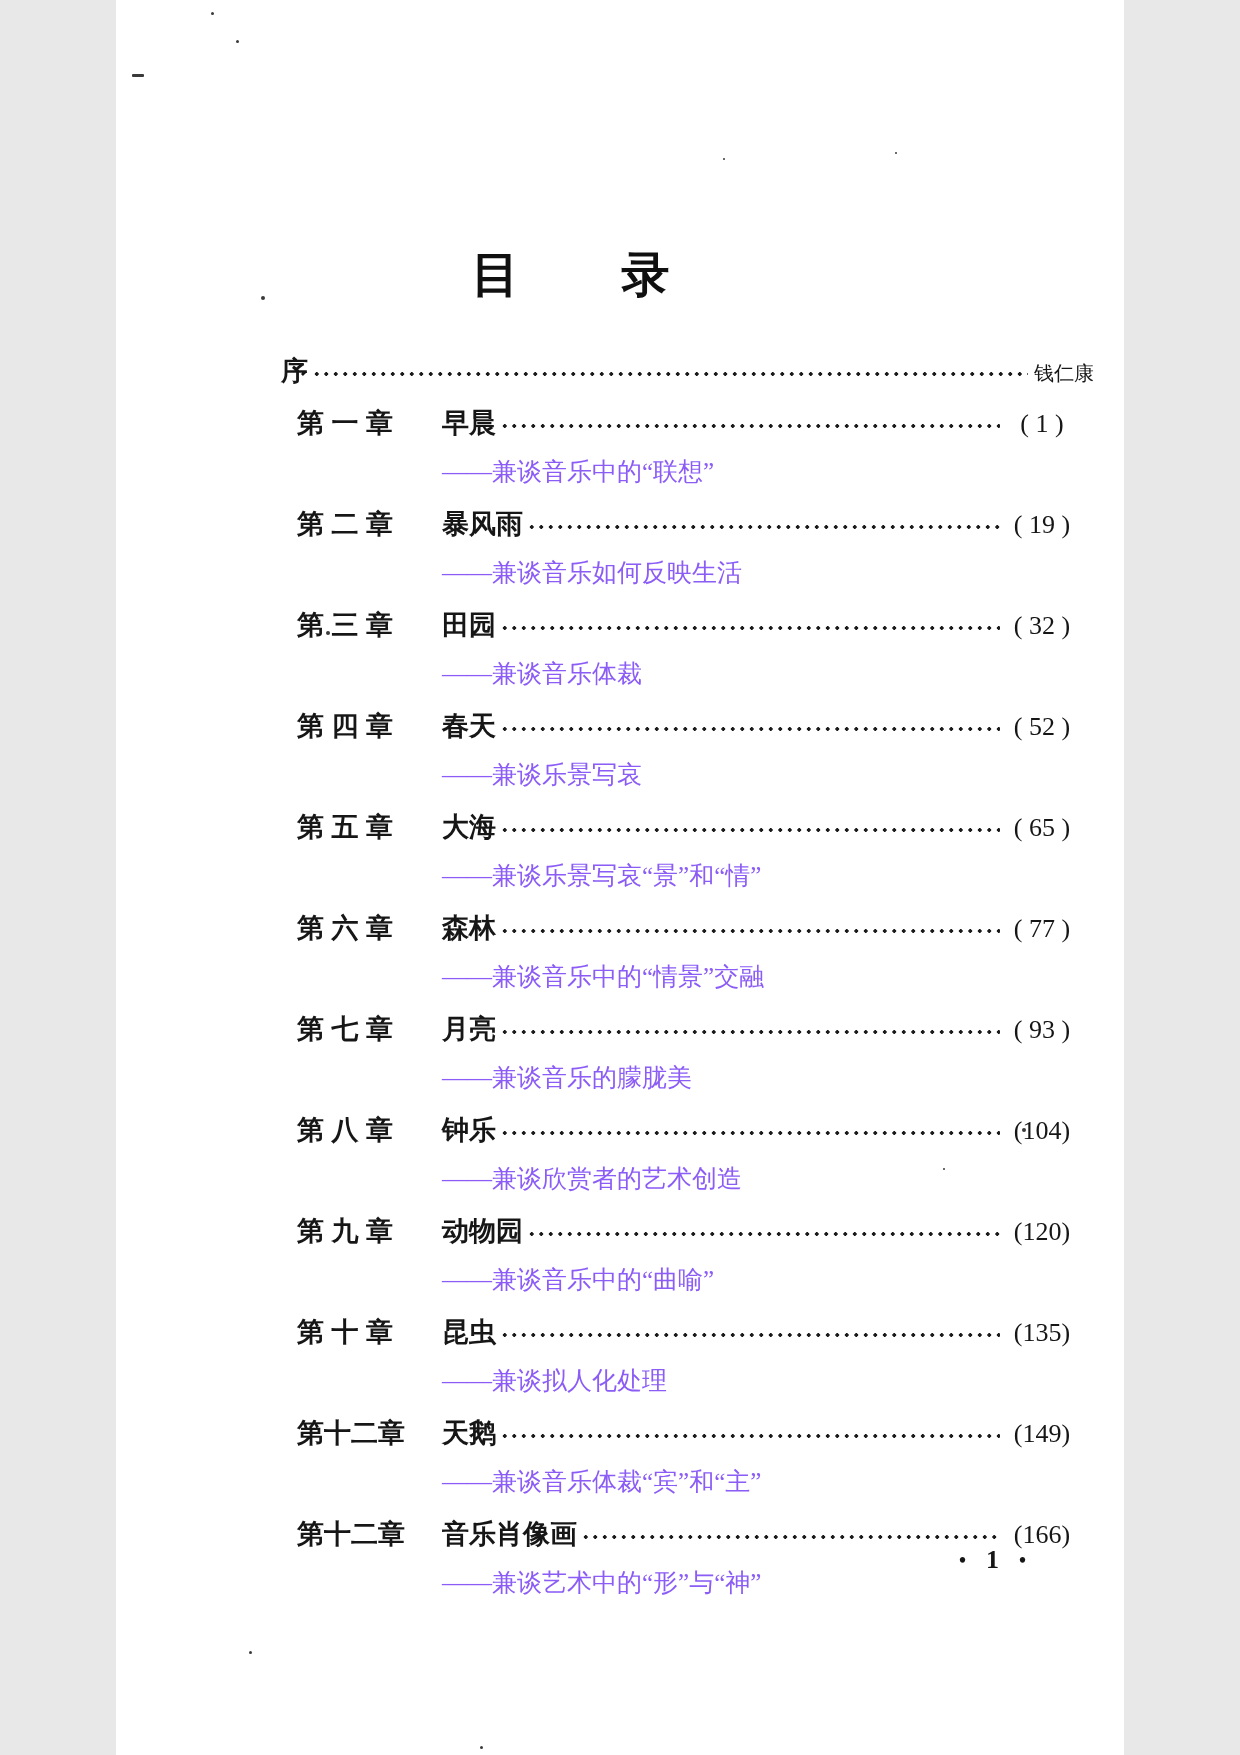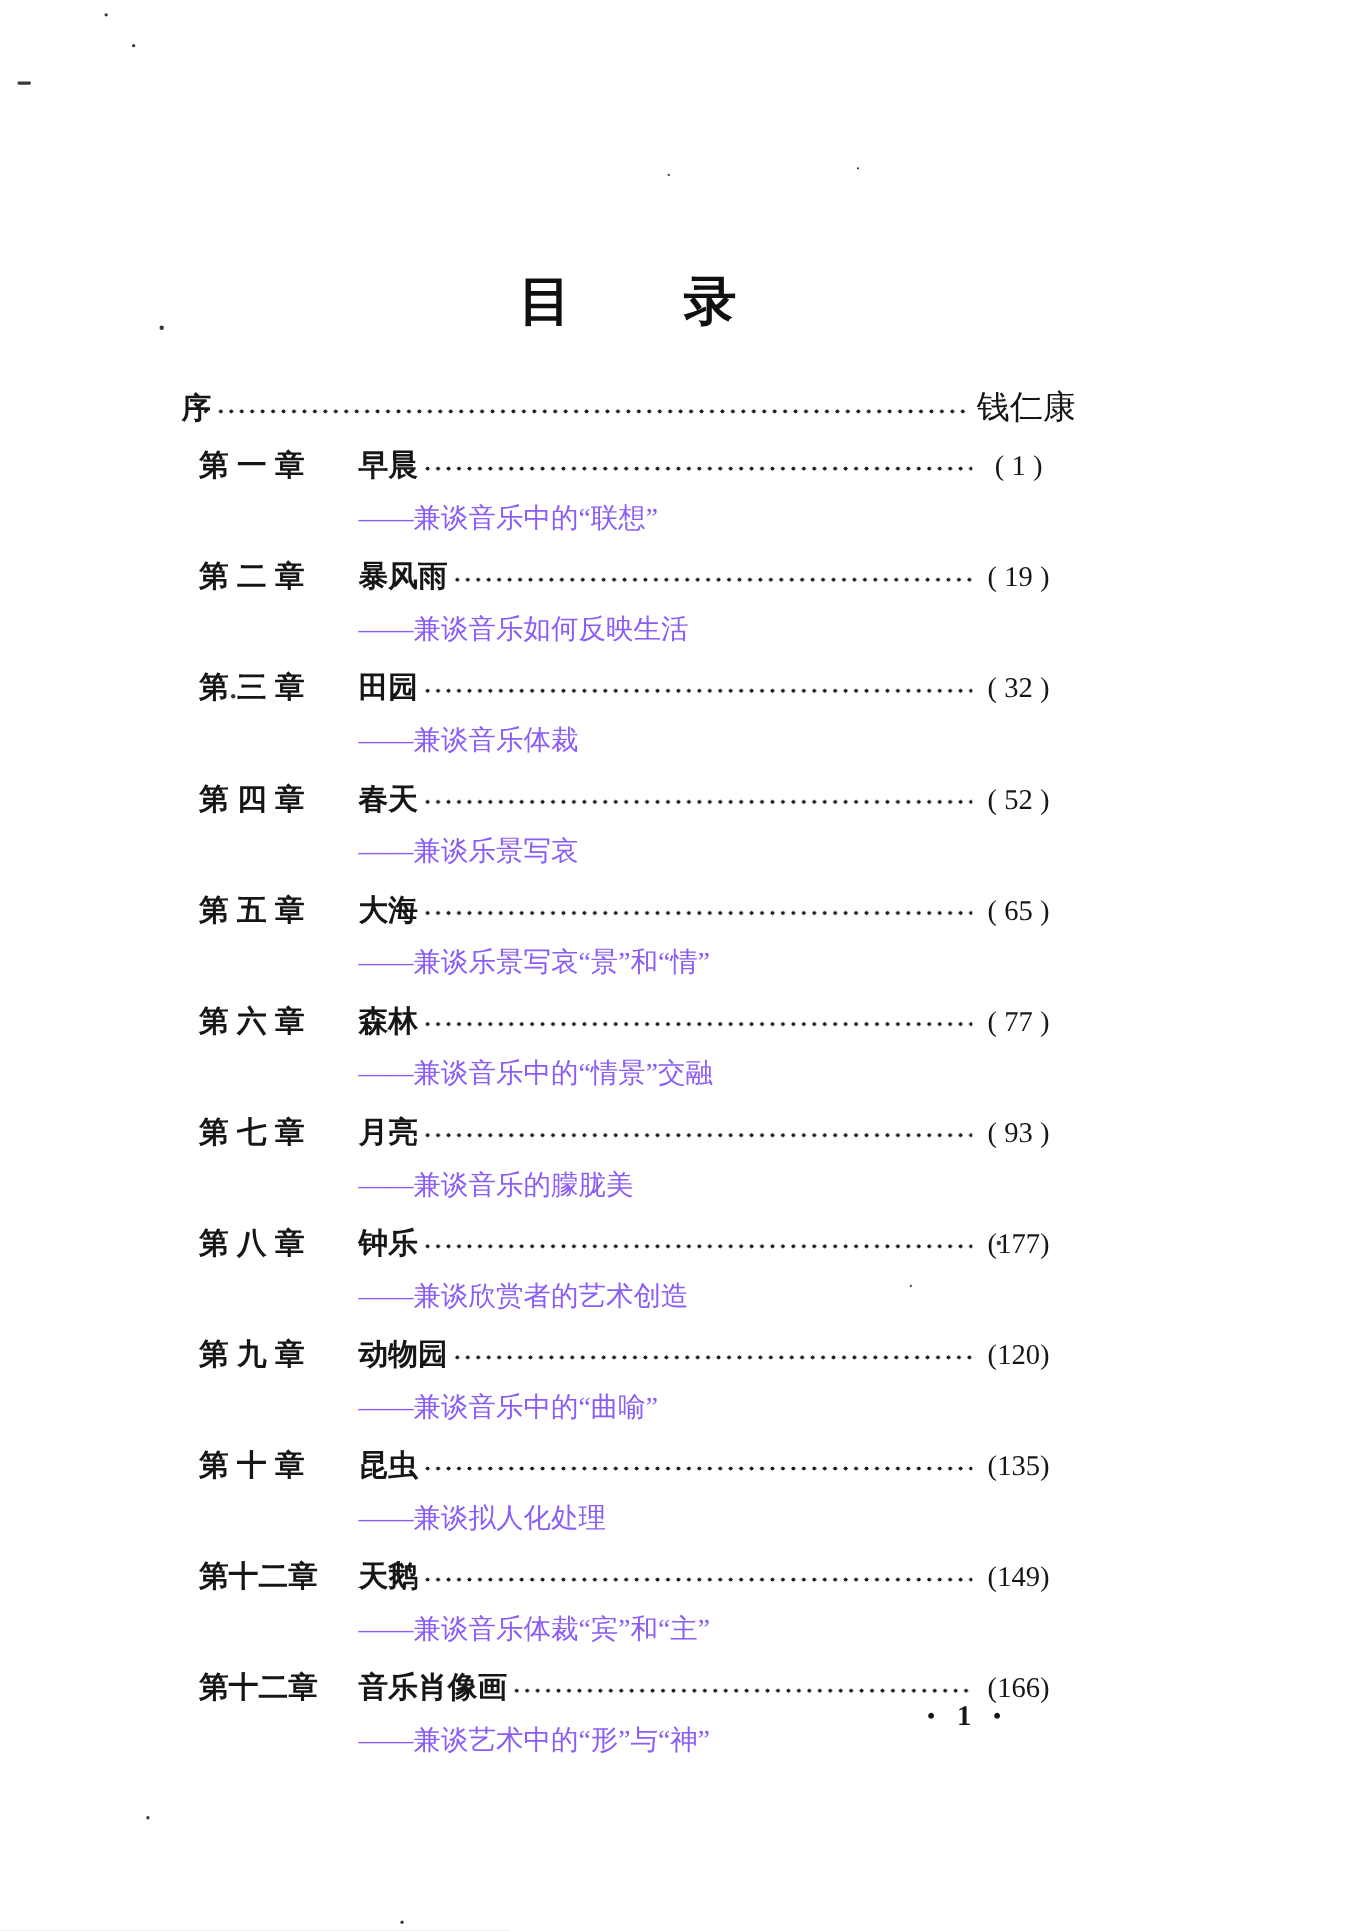--- a/index.html
+++ b/index.html
@@ -2,21 +2,21 @@
 <html><head>
 <meta charset="utf-8">
 <style>
   html, body {
     margin: 0;
     padding: 0;
     background: #e8e8e8;
   }
   .page {
     position: relative;
-    width: 1240px;
+    width: 1008px;
     height: 1755px;
     margin: 0 auto;
     background: #ffffff;
     color: #161616;
     font-family: "Liberation Serif", "DejaVu Serif", serif;
     overflow: hidden;
     box-sizing: border-box;
     padding: 245px 262px 0 165px;
   }
   .title {
@@ -80,21 +80,21 @@
   .pagenum {
     flex: 0 0 auto;
     min-width: 72px;
     text-align: center;
     white-space: pre;
     font-size: 26px;
     font-family: "Liberation Serif", "DejaVu Serif", serif;
   }
   .author {
     flex: 0 0 auto;
-    font-size: 30px;
+    font-size: 20px;
     white-space: pre;
   }
   .subtitle-text { white-space: pre; color: #8b5cf6; }
   .footer {
     position: absolute;
     top: 1545px;
     left: 843px;
     display: flex;
     align-items: center;
     gap: 20px;
@@ -207,21 +207,21 @@
         <div class="row sub">
           <span class="subtitle-text">——兼谈音乐的朦胧美</span>
         </div>
       </div>
 
       <div class="chapter">
         <div class="row main">
           <span class="label">第 八 章</span>
           <span class="chap-title">钟乐</span>
           <span class="leader"></span>
-          <span class="pagenum">(177)</span>
+          <span class="pagenum">(104)</span>
         </div>
         <div class="row sub">
           <span class="subtitle-text">——兼谈欣赏者的艺术创造</span>
         </div>
       </div>
 
       <div class="chapter">
         <div class="row main">
           <span class="label">第 九 章</span>
           <span class="chap-title">动物园</span>

